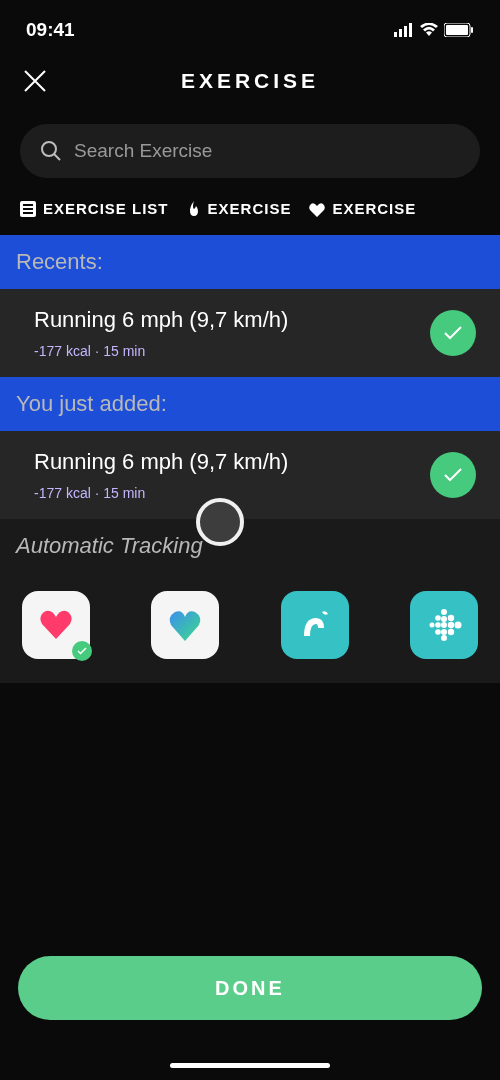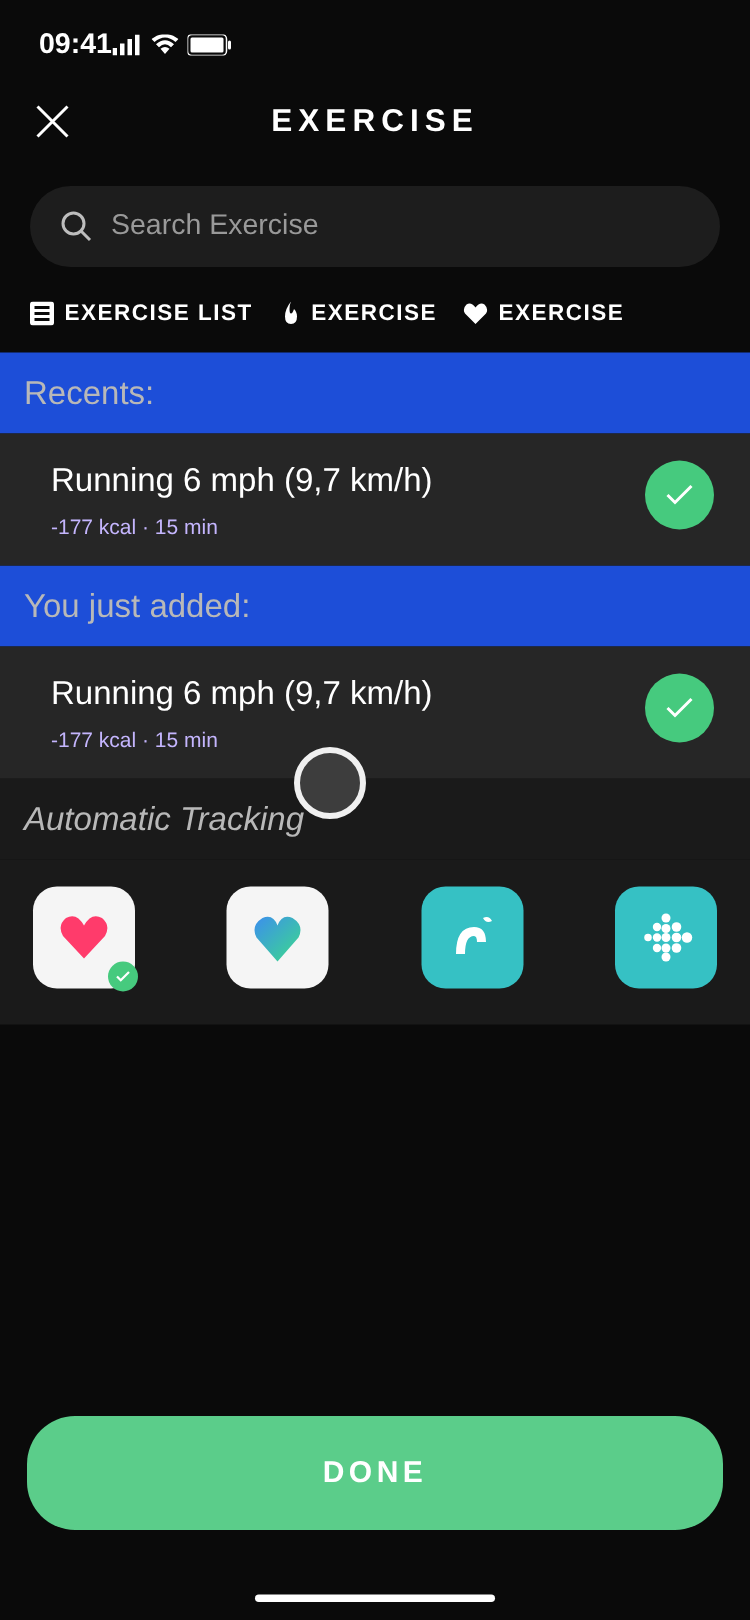--- a/index.html
+++ b/index.html
@@ -11,21 +11,21 @@
     body {
       width: 500px;
       height: 1080px;
       background: #0a0a0a;
       color: #fff;
       position: relative;
       overflow: hidden;
     }
     .status-bar {
       display: flex;
-      justify-content: flex-start;
+      justify-content: space-between;
       align-items: center;
       padding: 16px 26px 6px;
       height: 50px;
     }
     .status-time {
       font-size: 19px;
       font-weight: 600;
     }
     .status-icons {
       display: flex;
@@ -71,38 +71,38 @@
     .search-input::placeholder {
       color: #999;
     }
     .tabs {
       display: flex;
       gap: 18px;
       padding: 10px 20px 18px;
     }
     .tab {
       display: flex;
-      align-items: center;
+      align-items: flex-end;
       gap: 7px;
       font-size: 15px;
       font-weight: 700;
       letter-spacing: 1px;
       cursor: pointer;
     }
     .section-header {
       background: #1d4ed8;
       padding: 14px 16px;
       font-size: 22px;
       color: #b8b8b8;
     }
     .exercise-row {
       background: #262626;
       padding: 18px 24px 18px 34px;
       display: flex;
-      align-items: flex-start;
+      align-items: center;
       justify-content: space-between;
       position: relative;
     }
     .exercise-info {
       display: flex;
       flex-direction: column;
       gap: 10px;
     }
     .exercise-title {
       font-size: 22px;
@@ -149,21 +149,21 @@
       background: #f5f5f5;
     }
     .app-icon.teal {
       background: #36c1c4;
     }
     .done-btn {
       position: absolute;
       bottom: 60px;
       left: 18px;
       right: 18px;
-      height: 76px;
+      height: 64px;
       background: #5bcd8a;
       border-radius: 32px;
       display: flex;
       align-items: center;
       justify-content: center;
       font-size: 20px;
       font-weight: 600;
       letter-spacing: 3px;
       cursor: pointer;
     }

